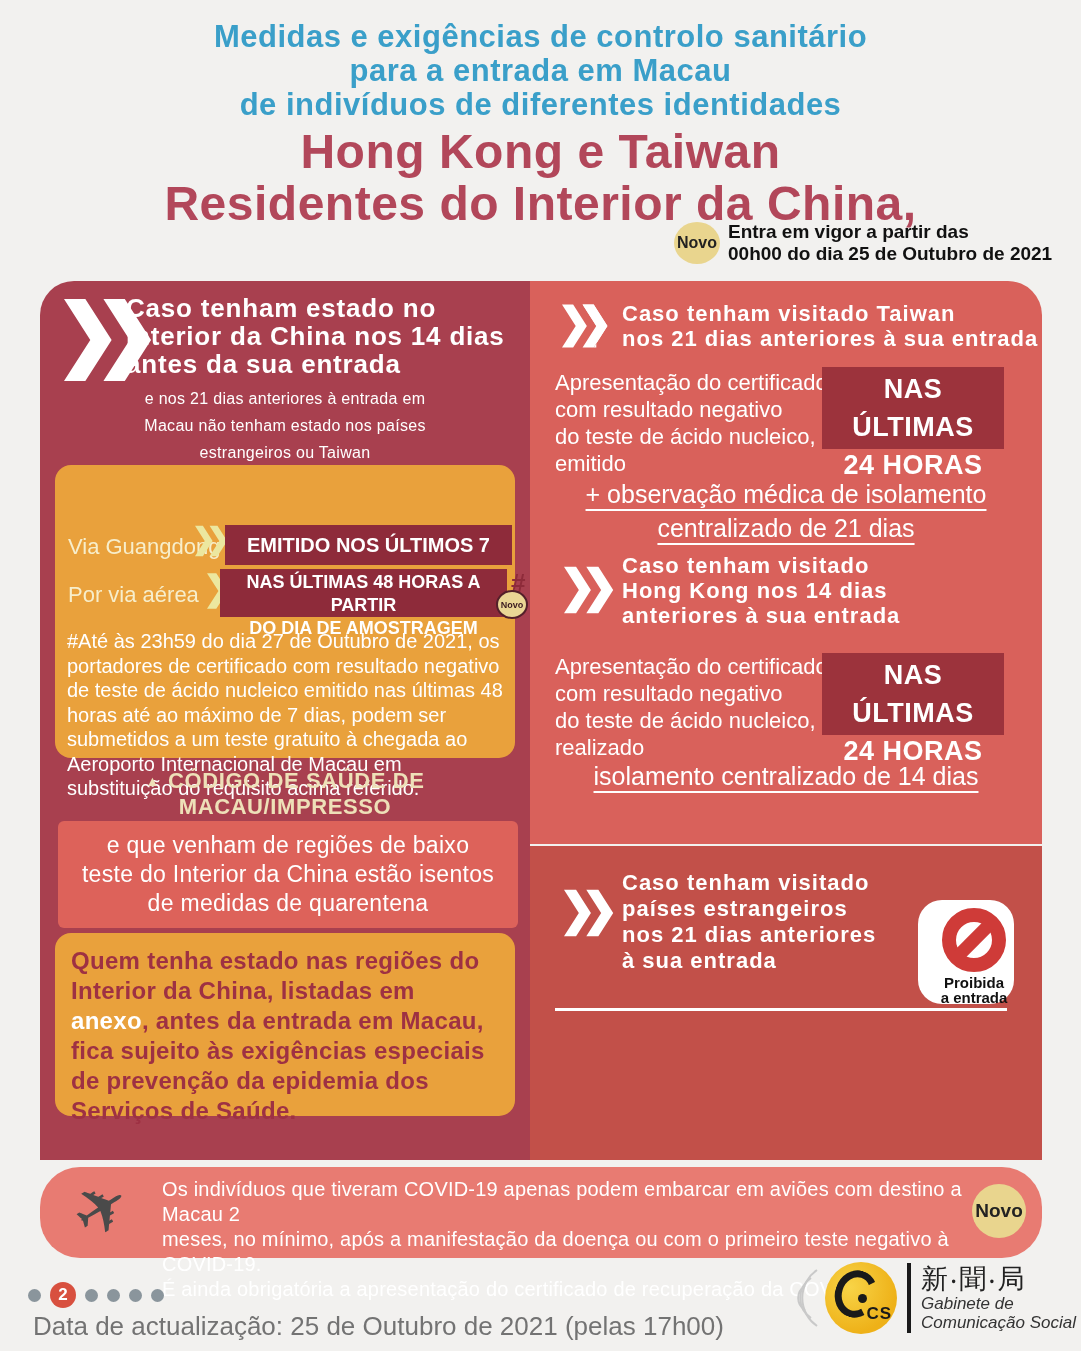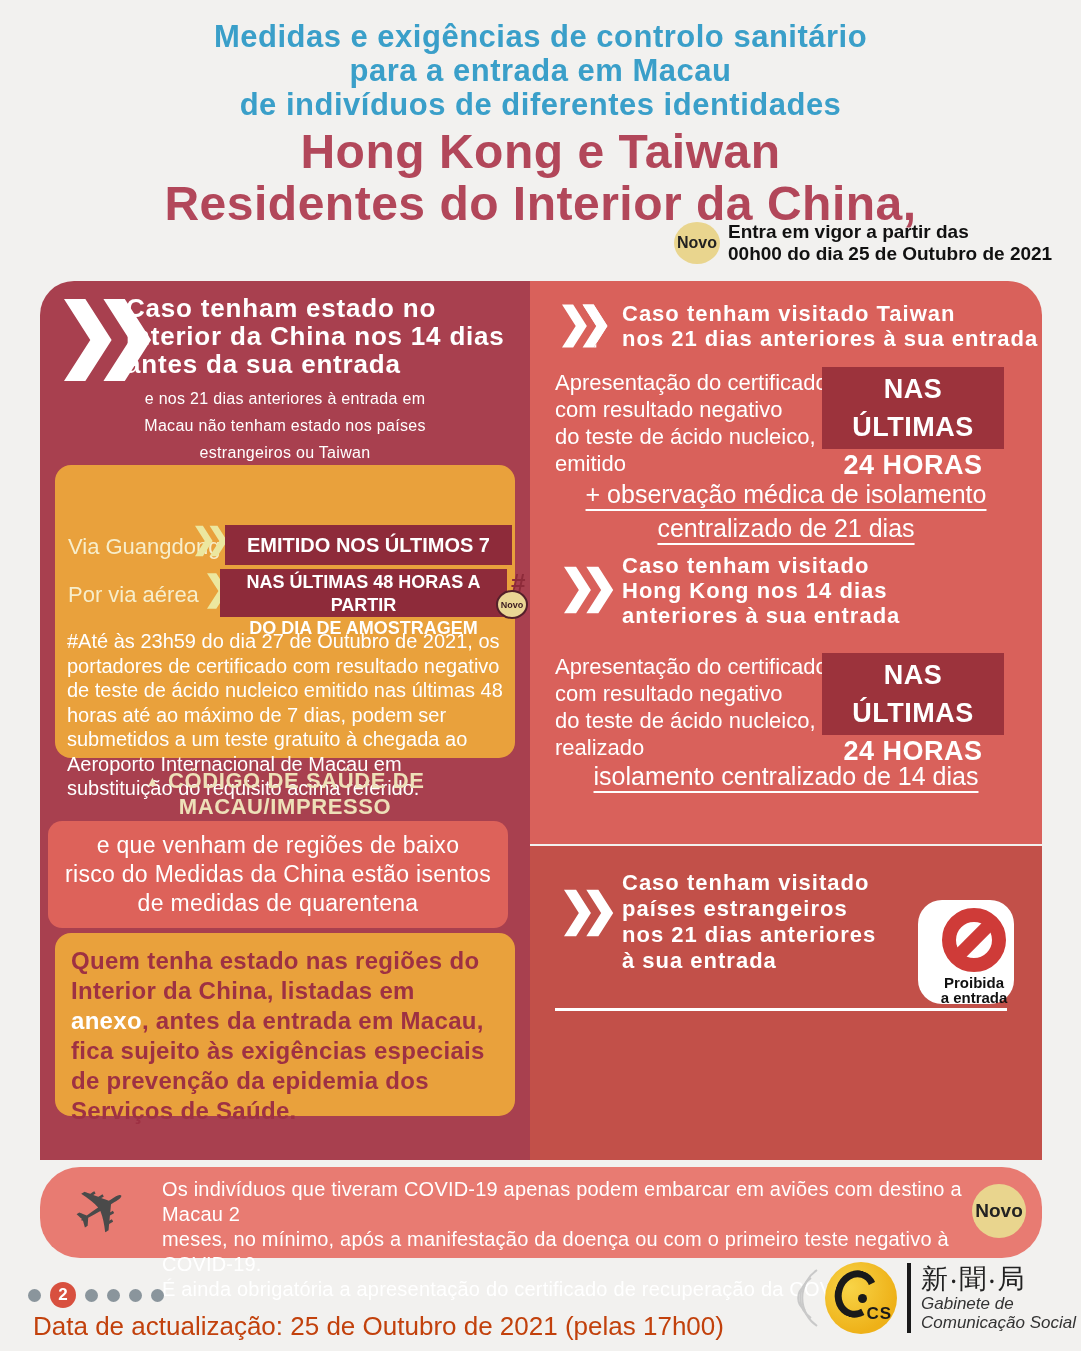--- a/index.html
+++ b/index.html
@@ -54,22 +54,22 @@
     padding-top:2px; }
   .r2-hash { position:absolute; left:456px; top:103px; color:#8e2b3a; font-weight:bold; font-size:26px; }
   .mini-novo { position:absolute; left:441px; top:125px; width:32px; height:29px;
     border-radius:50%; background:#ead695; border:2px solid #53202a; color:#3a1a20;
     font-size:9px; font-weight:bold; display:flex; align-items:center; justify-content:center; }
   .ob1-footnote { position:absolute; left:12px; top:164px; width:442px; color:#fff;
     font-size:20px; line-height:24.5px; }
   .lp-code { position:absolute; left:0; top:487px; width:100%; text-align:center;
     color:#eee0b8; font-weight:bold; font-size:22px; letter-spacing:.6px; }
   .lp-code .tri { font-size:14px; vertical-align:2px; margin-right:8px; }
-  .exempt-box { position:absolute; left:8px; top:540px; width:460px; height:107px;
-    background:#dd625a; border-radius:14px; color:#fff; text-align:center;
+  .exempt-box { position:absolute; left:18px; top:540px; width:460px; height:107px;
+    background:#dd625a; border-radius:6px; color:#fff; text-align:center;
     font-size:23px; line-height:29px; padding-top:10px; letter-spacing:.3px; }
   .orange-box2 { position:absolute; left:15px; top:652px; width:460px; height:183px;
     background:#e9a13c; border-radius:16px; color:#9e3143; font-weight:bold;
     font-size:24px; line-height:30px; padding:13px 16px; letter-spacing:.3px; }
   .orange-box2 .annex-link { color:#ffffff; }
 
   
   .rt-chev-tw { position:absolute; left:32px; top:22px; }
   .rt-head-tw { position:absolute; left:92px; top:20px; color:#fff; font-weight:bold;
     font-size:22px; line-height:25px; letter-spacing:1px; }
@@ -115,21 +115,21 @@
   .banner-novo { position:absolute; right:16px; top:17px; width:54px; height:54px;
     border-radius:50%; background:#e9d58e; color:#222; font-weight:bold; font-size:19px;
     display:flex; align-items:center; justify-content:center; }
 
   
   .dots { position:absolute; left:28px; top:1282px; display:flex; align-items:center; gap:9px; }
   .dot { width:13px; height:13px; border-radius:50%; background:#8a959c; }
   .dot-active { width:26px; height:26px; border-radius:50%; background:#d8503f;
     color:#fff; font-weight:bold; font-size:17px; display:flex; align-items:center;
     justify-content:center; }
-  .update-date { position:absolute; left:33px; top:1311px; color:#c2410c; font-size:26px; }
+  .update-date { position:absolute; left:33px; top:1311px; color:#737373; font-size:26px; }
 
   .gcs-logo { position:absolute; left:795px; top:1262px; display:flex; align-items:center; }
   .logo-waves { margin-right:4px; }
   .logo-ball { position:relative; width:72px; height:72px; border-radius:50%;
     background:radial-gradient(circle at 35% 35%, #f8d447, #eeb118 70%);
     flex:0 0 auto; }
   .logo-crescent { position:absolute; left:10px; top:8px; width:42px; height:48px;
     border:7px solid #1a1a1a; border-radius:50%; border-right-color:transparent;
     transform:rotate(18deg); }
   .logo-dot { position:absolute; left:33px; top:32px; width:9px; height:9px;
@@ -198,21 +198,21 @@
       <div class="mini-novo">Novo</div>
       <div class="ob1-footnote">#Até às 23h59 do dia 27 de Outubro de 2021, os portadores de certificado com resultado negativo de teste de ácido nucleico emitido nas últimas 48 horas até ao máximo de 7 dias, podem ser submetidos a um teste gratuito à chegada ao Aeroporto Internacional de Macau em substituição do requisito acima referido.</div>
     </div>
 
     <div class="lp-code">
       <span class="tri">▲</span><span>CÓDIGO DE SAÚDE DE MACAU/IMPRESSO</span>
     </div>
 
     <div class="exempt-box">
       <div>e que venham de regiões de baixo</div>
-      <div>risco do Medidas da China estão isentos</div>
+      <div>teste do Interior da China estão isentos</div>
       <div>de medidas de quarentena</div>
     </div>
 
     <div class="orange-box2">
       <span>Quem tenha estado nas regiões do Interior da China, listadas em </span><span class="annex-link">anexo</span><span>, antes da entrada em Macau, fica sujeito às exigências especiais de prevenção da epidemia dos Serviços de Saúde.</span>
     </div>
   </div>
 
   <div class="panel-right-top">
     <svg class="chev rt-chev-tw" width="48" height="46" viewBox="0 0 112 100">

